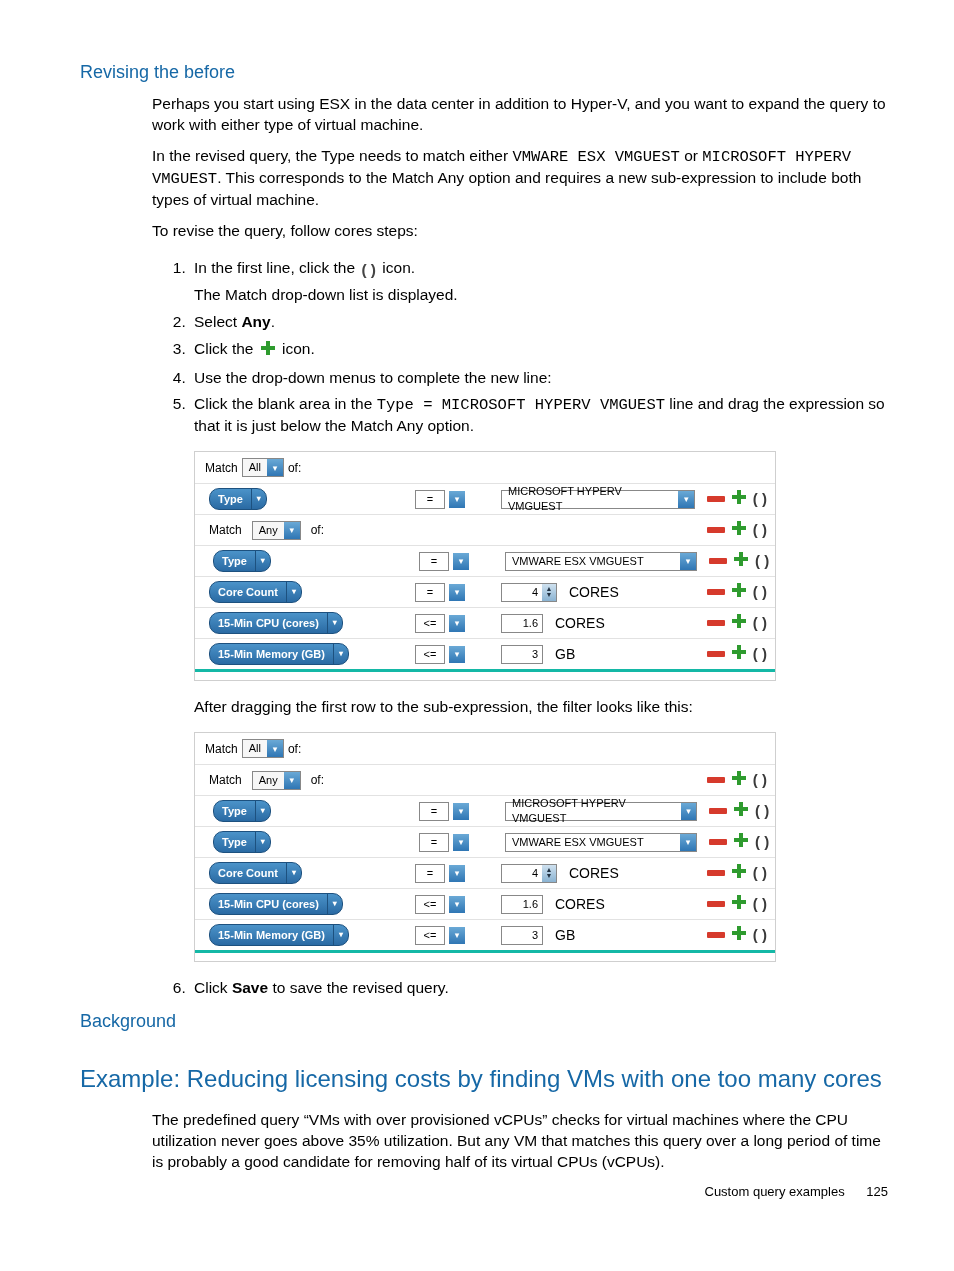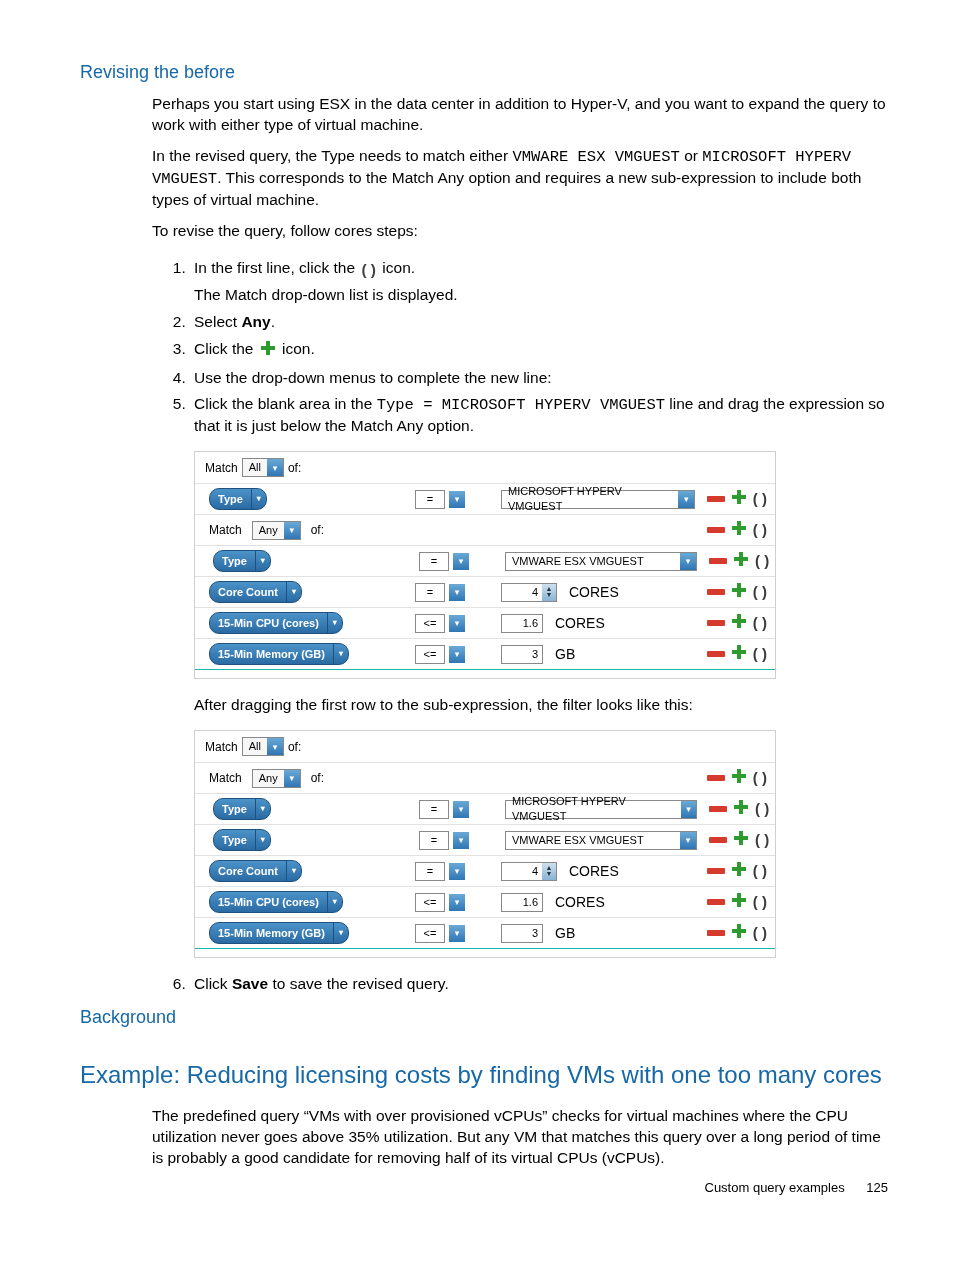--- a/index.html
+++ b/index.html
@@ -19,21 +19,21 @@
   .paren{font-weight:700;color:#444;}
   .fig{margin:14px 0 16px 0;border:1px solid #cfcfcf;background:#fff;padding:0 0 8px 0;width:580px;}
   .match-line{font-size:12px;padding:6px 4px 6px 10px;display:flex;align-items:center;gap:4px;}
   .sel{display:inline-flex;align-items:center;border:1px solid #888;background:#f7f7f7;height:17px;justify-content:center;}
   .sel .sel-txt{padding:0 6px;font-size:11px;}
   .sel .sel-btn,.dd-btn{width:16px;height:17px;background:linear-gradient(#6aa9d6,#2f76b4);display:inline-flex;align-items:center;justify-content:center;color:#fff;font-size:9px;}
   .of{font-size:12px;}
   .row{display:flex;align-items:center;height:30px;border-top:1px solid #e2e2e2;padding:0 8px 0 0;gap:6px;font-size:12px;}
   .row.ind1{padding-left:14px;}
   .row.ind2{padding-left:18px;}
-  .row.last{border-bottom:1px solid #14b8a6;}
+  .row.last{border-bottom:3px solid #14b8a6;}
   .pill{display:inline-flex;align-items:center;height:20px;background:linear-gradient(#4b93c9,#2a6aa3);color:#fff;border:1px solid #1d517f;border-radius:10px;font-weight:700;font-size:11px;}
   .pill .pill-txt{padding:0 8px;}
   .pill .pill-dd{width:14px;height:20px;border-left:1px solid #1d517f;display:flex;align-items:center;justify-content:center;font-size:8px;}
   .lbl-col{display:flex;align-items:center;flex:0 0 200px;}
   .op-col{display:flex;align-items:center;gap:4px;}
   .op-box{border:1px solid #888;height:17px;min-width:20px;display:inline-flex;align-items:center;justify-content:center;background:#fff;font-size:11px;padding:0 4px;}
   .val-col{display:flex;align-items:center;gap:6px;margin-left:30px;}
   .num-box{display:inline-flex;align-items:center;border:1px solid #888;background:#fff;height:17px;}
   .num-box .num-txt{min-width:32px;text-align:right;padding:0 4px;font-size:11px;}
   .spin{width:14px;height:17px;background:linear-gradient(#cfe1ef,#8ab3d2);font-size:7px;display:flex;flex-direction:column;align-items:center;justify-content:center;color:#234;line-height:6px;}

